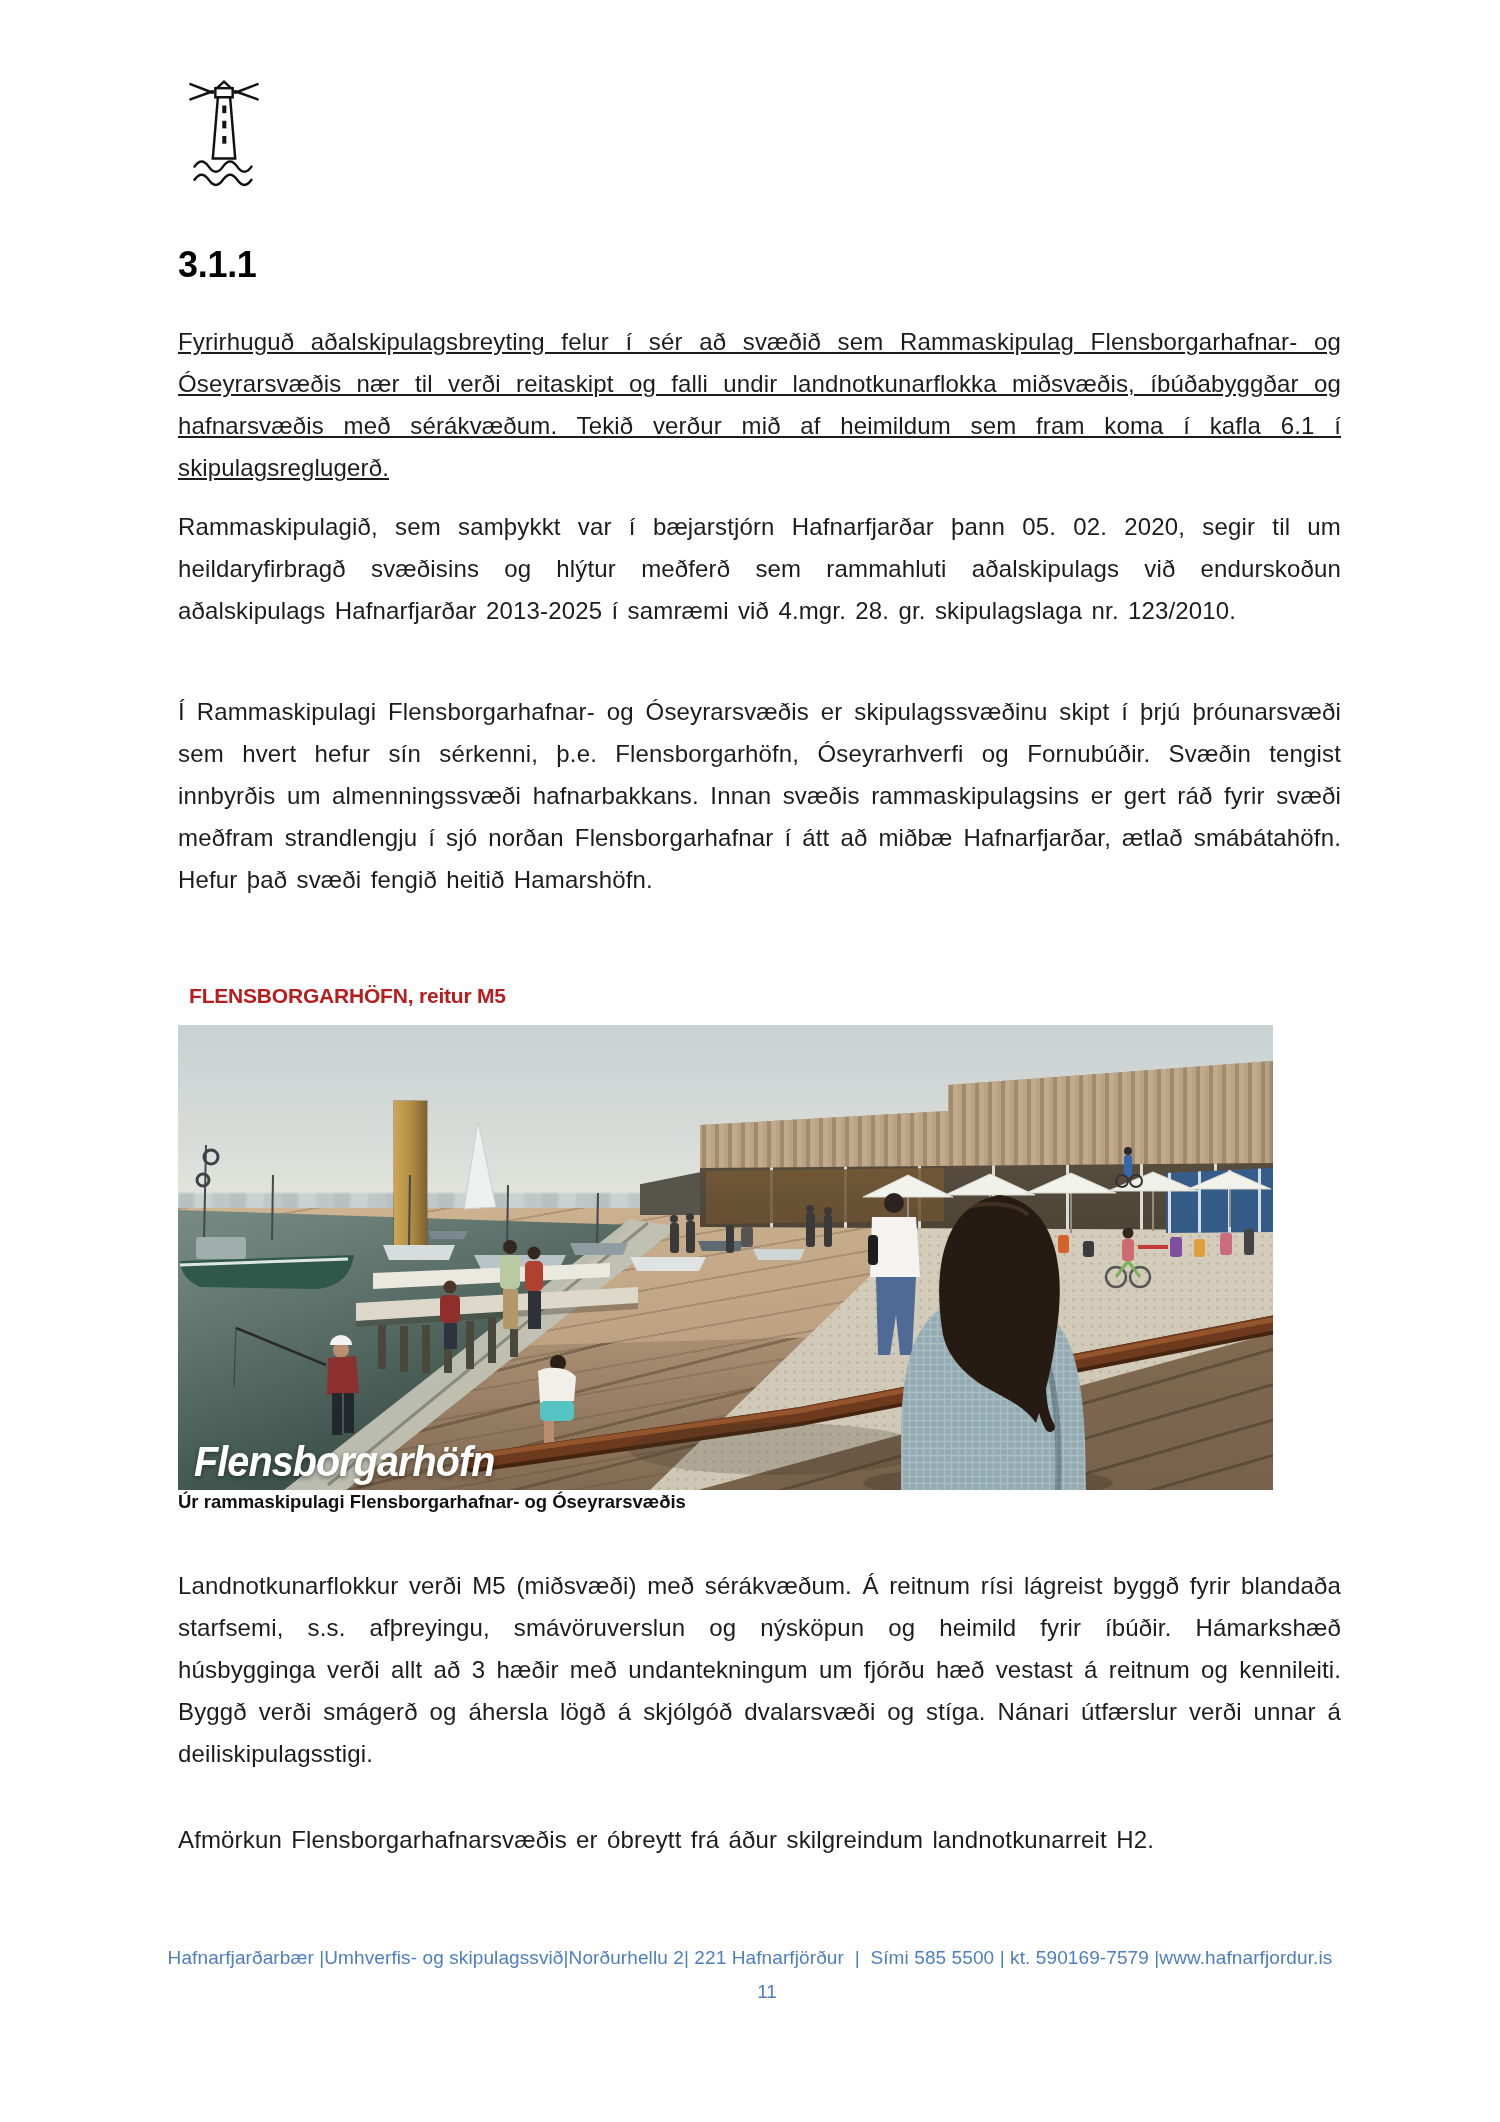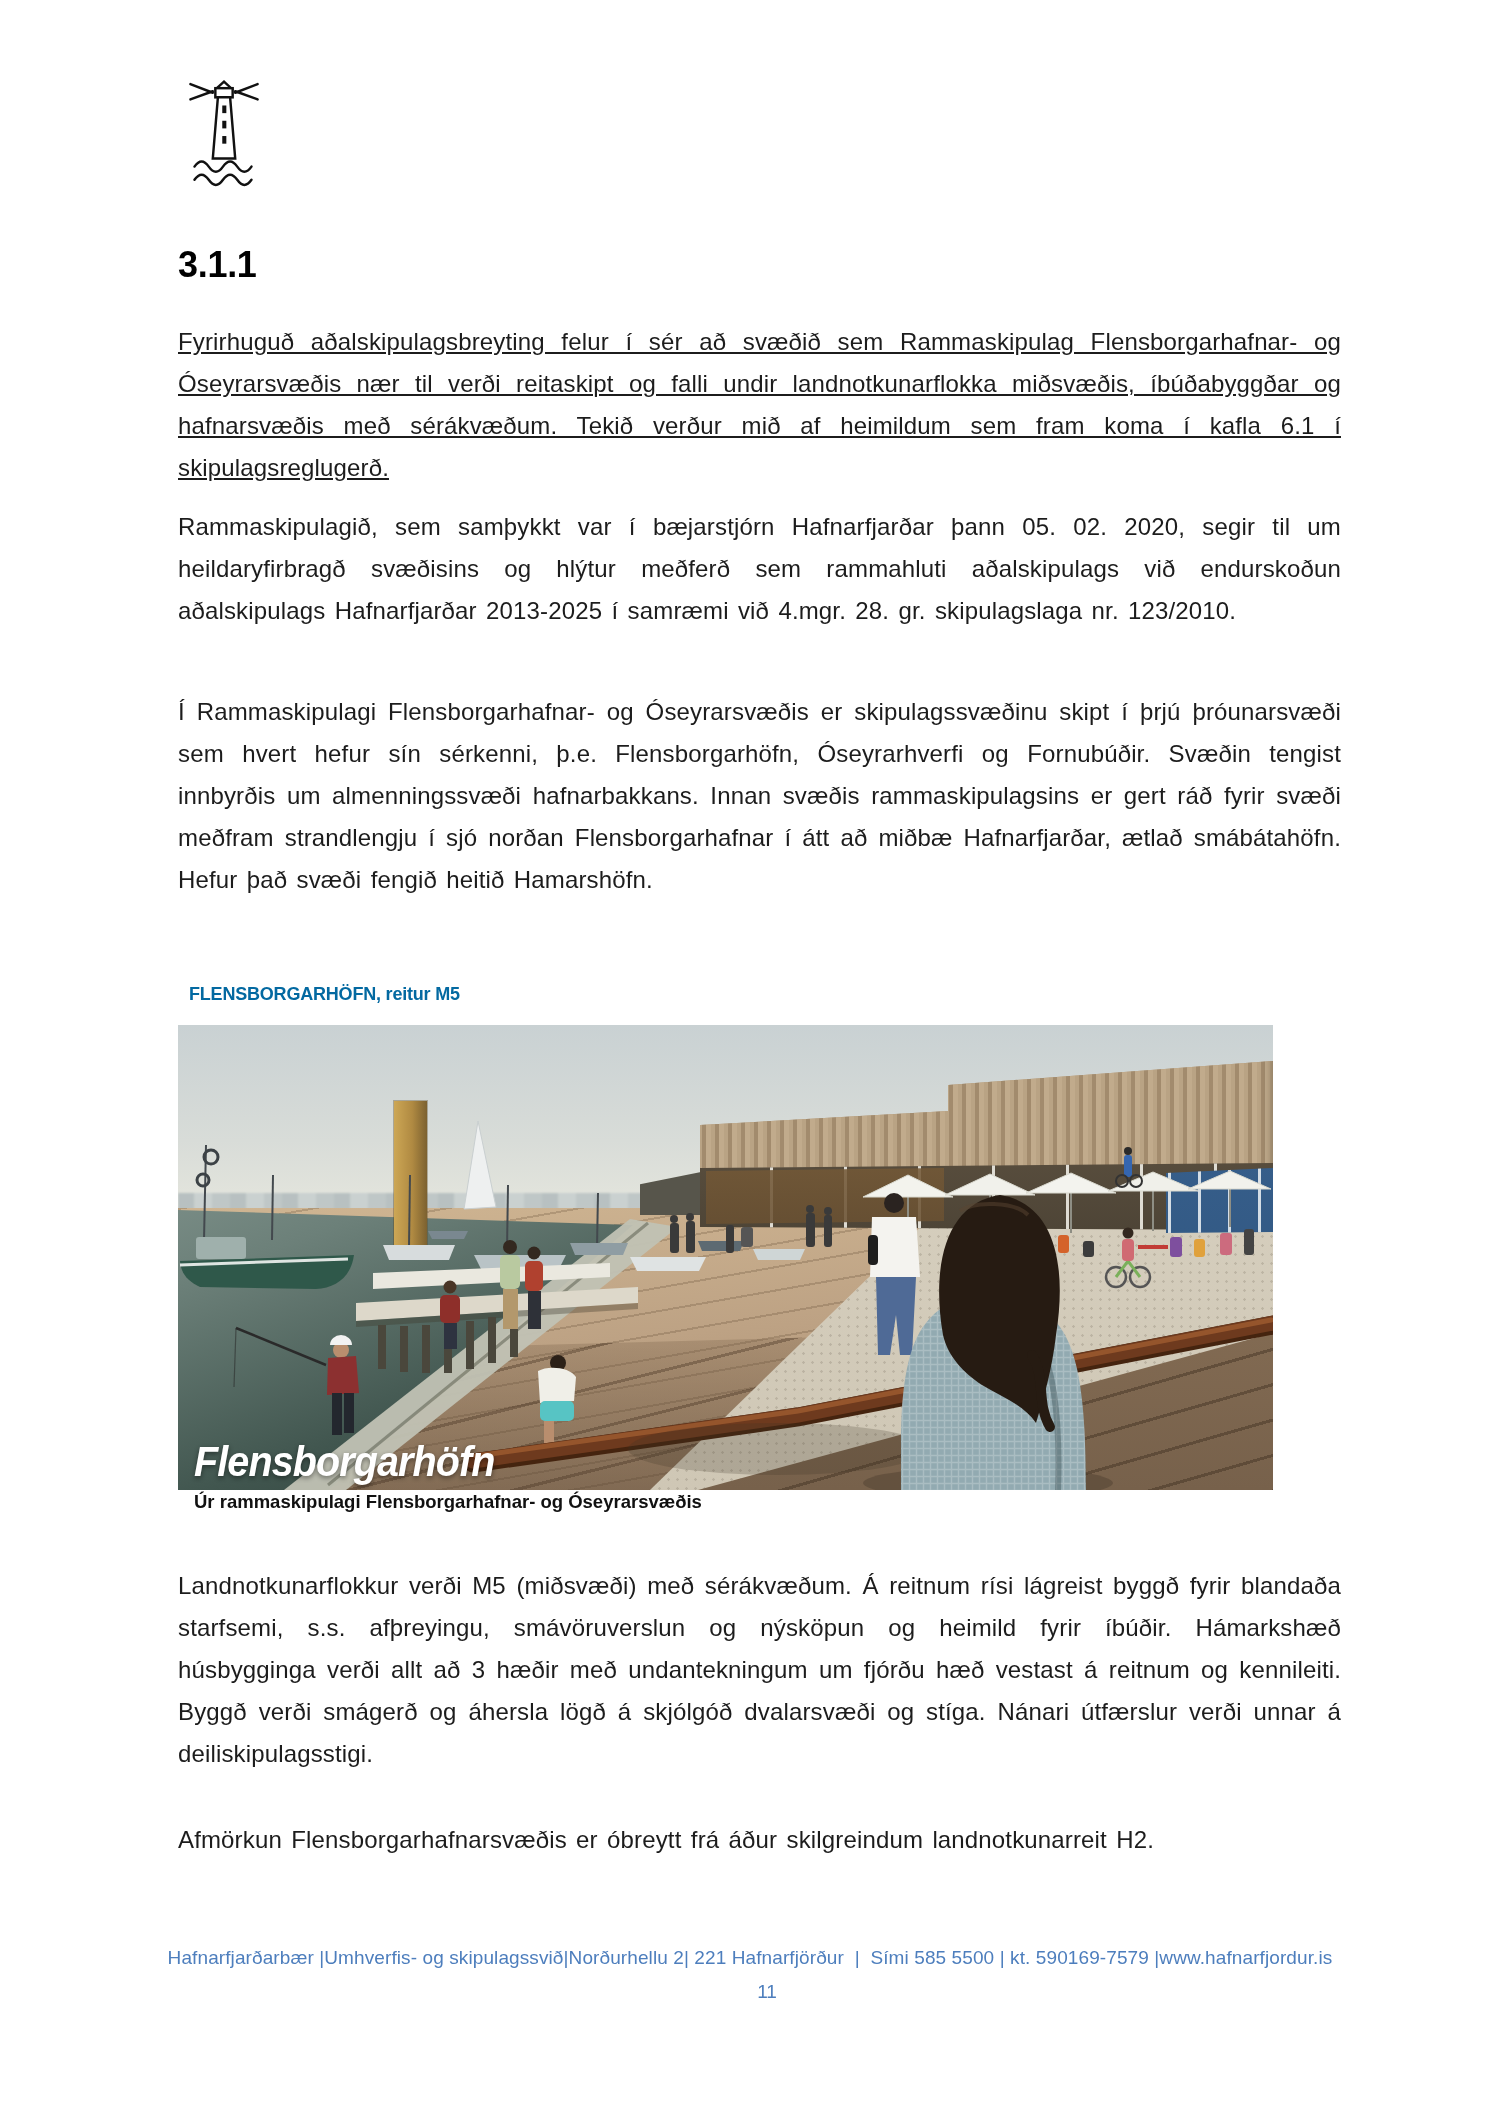--- a/index.html
+++ b/index.html
@@ -18,24 +18,24 @@
     left:178px;top:244px;width:1200px;display:flex;gap:18px;
     font-size:36px;font-weight:700;letter-spacing:-0.3px;color:#000;
   }
   .bodypar{
     left:178px;width:1163px;font-size:24px;line-height:42px;
     text-align:justify;letter-spacing:0.15px;word-spacing:2.5px;color:#1c1c1c;
   }
   #p1{top:297px;text-decoration:underline;} #p2{top:482px;} #p3{top:667px;}
   #p4{top:1541px;} #p5{top:1795px;}
   #fig-heading{
-    left:189px;top:984px;font-size:18px;font-weight:700;color:#0369a1;letter-spacing:-0.2px;
+    left:189px;top:984px;font-size:21px;font-weight:700;color:#b91c1c;letter-spacing:-0.2px;
   }
   #fig-caption{
-    left:178px;top:1491px;font-size:18.5px;font-weight:700;color:#111;letter-spacing:0;margin-left:16px;
+    left:178px;top:1491px;font-size:18.5px;font-weight:700;color:#111;letter-spacing:0;
   }
   #footer-line{
     left:0;top:1947px;width:1500px;text-align:center;font-size:19px;
     white-space:pre-wrap;letter-spacing:0.1px;
   }
   #page-num{
     left:0;top:1981px;width:1500px;text-align:center;font-size:19px;font-weight:400;padding-left:17px;
   }
 
   

